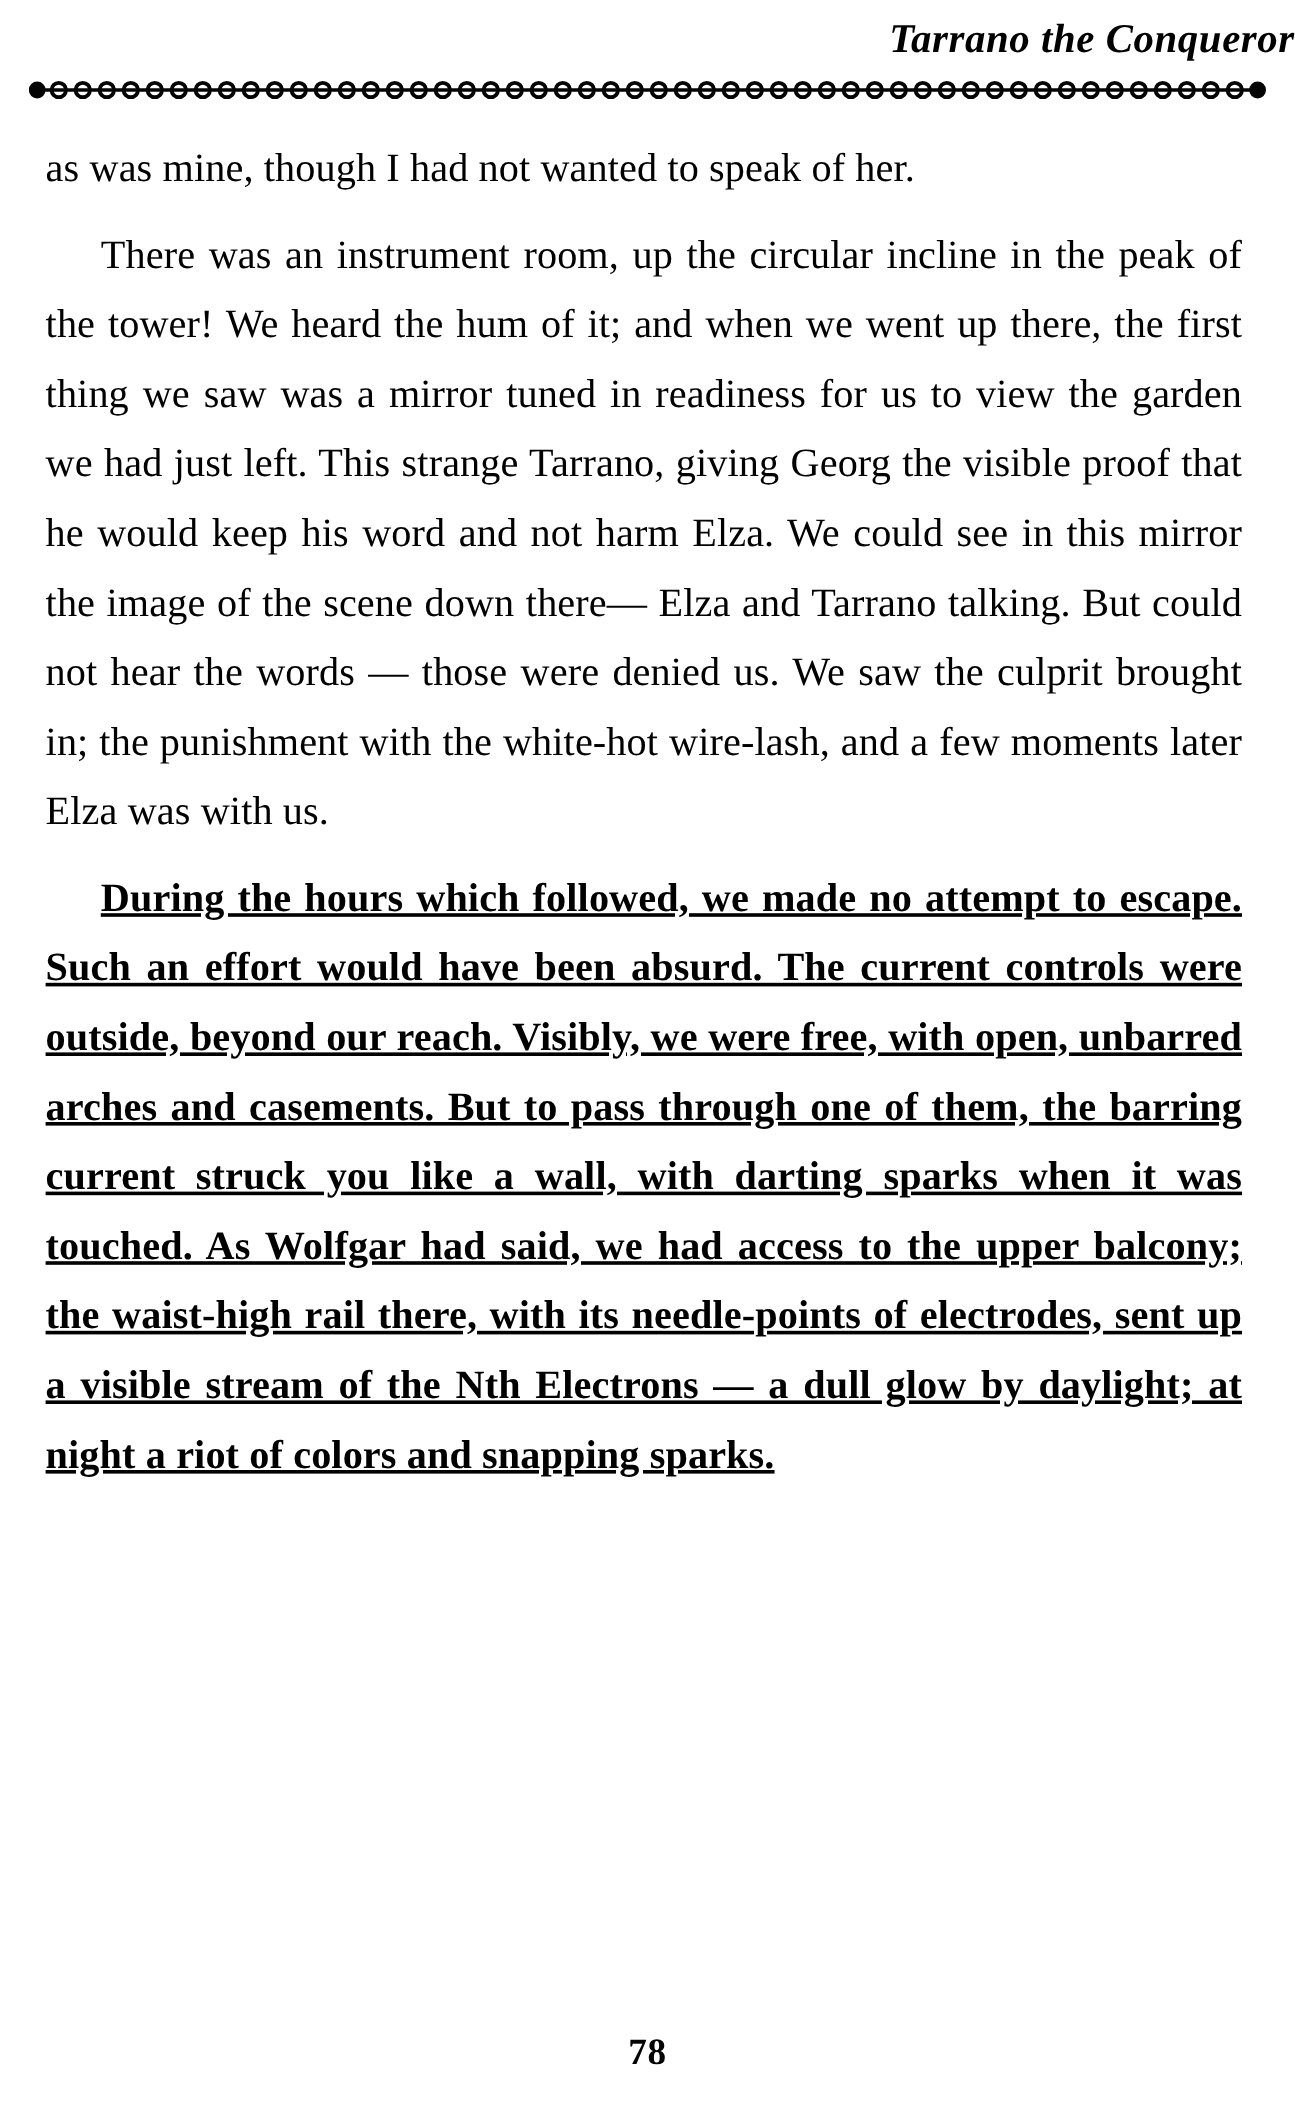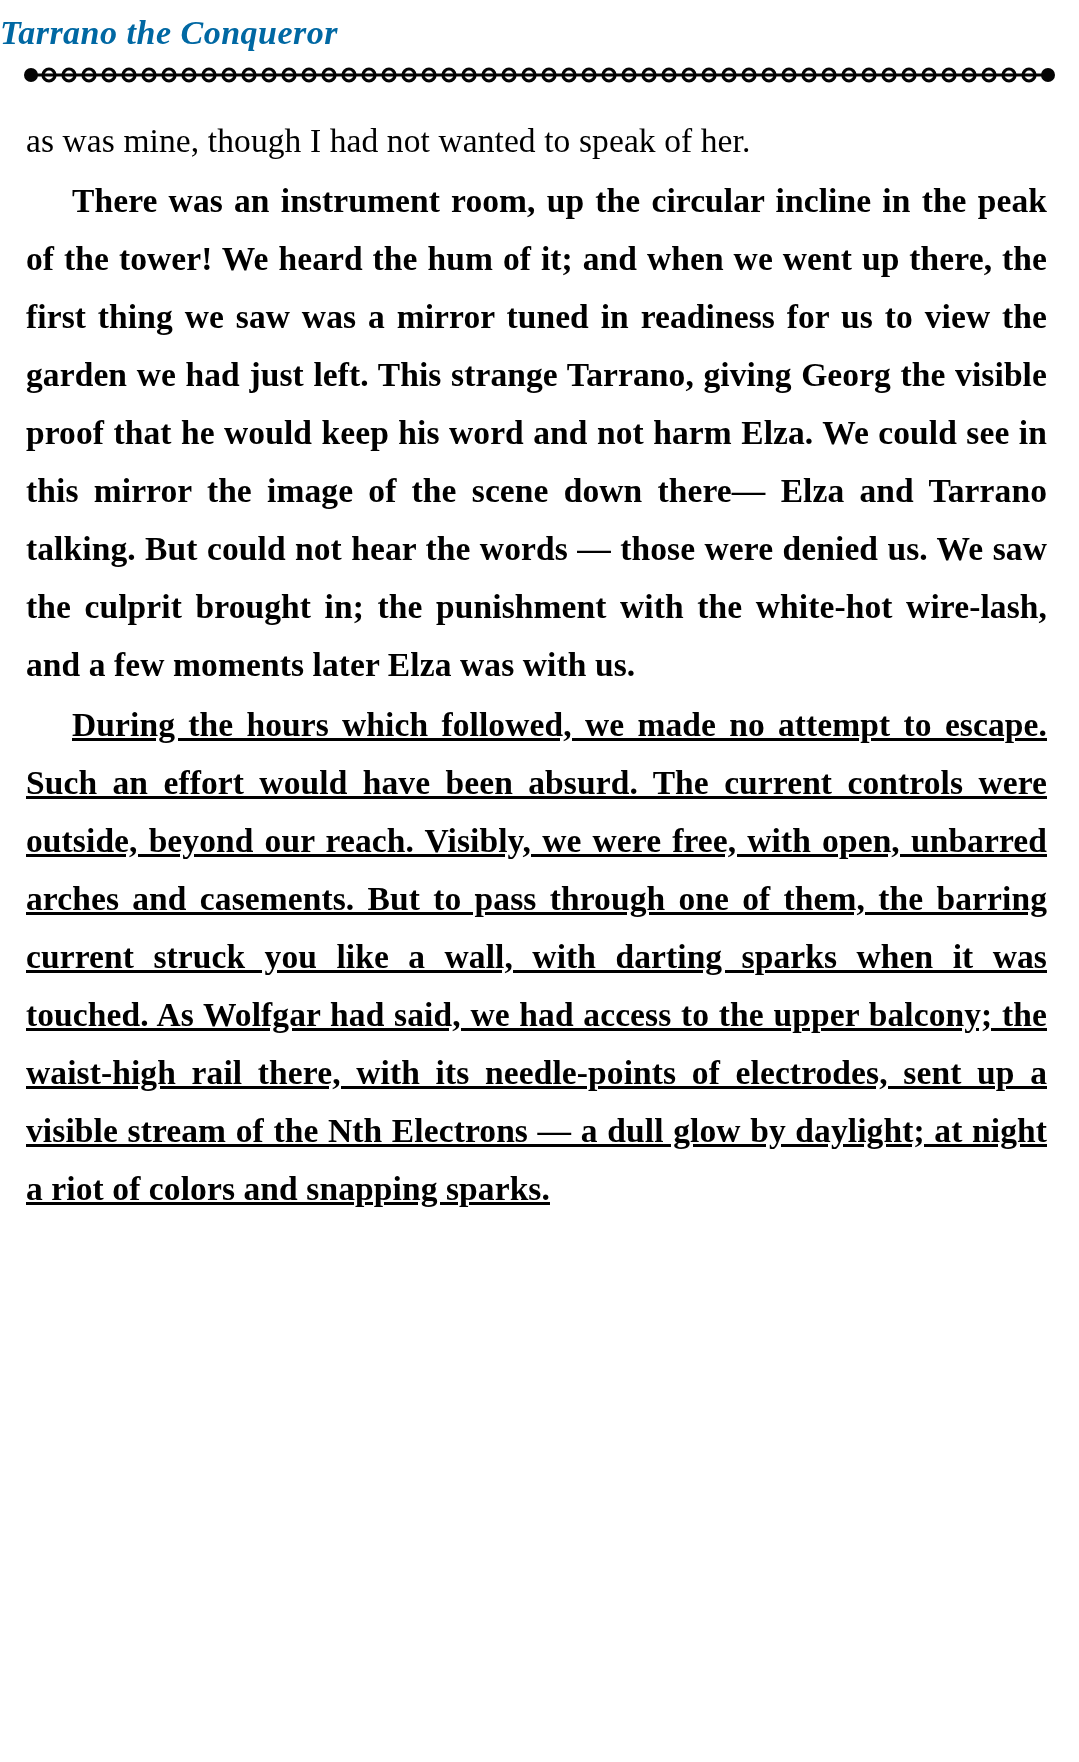--- a/index.html
+++ b/index.html
@@ -19,27 +19,27 @@
   .page {
     position: absolute;
     left: 0; top: 0;
     width: 1079px;
     height: 1762px;
     box-sizing: border-box;
     padding: 0;
   }
 
   .running-head {
-    text-align: left;
+    text-align: right;
     font-size: 34px;
     font-weight: bold;
     font-style: italic;
     letter-spacing: 0.5px;
-    margin: 14px 12px 0 0;
-    color: #0369a1;
+    margin: 14px 0 0 0;
+    color: #000000;
   }
 
   .rule-wrap {
     margin: 12px 0 0 0;
     padding: 0 24px;
     height: 22px;
     display: block;
   }
   .rule-wrap svg { display: block; width: 100%; height: 22px; }
 
@@ -48,26 +48,25 @@
     padding: 0 30px 0 24px;
     font-size: 33.5px;
     line-height: 58px;
     text-align: justify;
     text-justify: inter-word;
     color: #050505;
     letter-spacing: 0.1px;
   }
 
   .body-text p {
-    margin: 2px;
+    margin: 14px;
     text-indent: 0;
   }
   .body-text p.indent {
     text-indent: 46px;
-    font-weight: bold;
   }
   .body-text p.bolder {
     font-weight: bold;
     text-decoration: underline;
   }
 
   .folio {
     position: absolute;
     left: 0;
     right: 0;
@@ -154,14 +153,15 @@
       </g>
     </svg>
   </div>
 
   <div class="body-text">
     <p>as was mine, though I had not wanted to speak of her.</p>
     <p class="indent">There was an instrument room, up the circular incline in the peak of the tower!   We heard the hum of it; and when we went up there, the first thing we saw was a mirror tuned in readiness for us to view the garden we had just left.   This strange Tarrano, giving Georg the visible proof that he would keep his word and not harm Elza.   We could see in this mirror the image of the scene down there— Elza and Tarrano talking.   But could not hear the words — those were denied us.   We saw the culprit brought in; the punishment with the white-hot wire-lash, and a few moments later Elza was with us.</p>
     <p class="indent bolder">During the hours which followed, we made no attempt to escape.   Such an effort would have been absurd.   The current controls were outside, beyond our reach.   Visibly, we were free, with open, unbarred arches and casements.   But to pass through one of them, the barring current struck you like a wall, with darting sparks when it was touched.   As Wolfgar had said, we had access to the upper balcony; the waist-high rail there, with its needle-points of electrodes, sent up a visible stream of the Nth Electrons — a dull glow by daylight; at night a riot of colors and snapping sparks.</p>
   </div>
 
+  <div class="folio">78</div>
 
 </div>
 
 </body></html>

